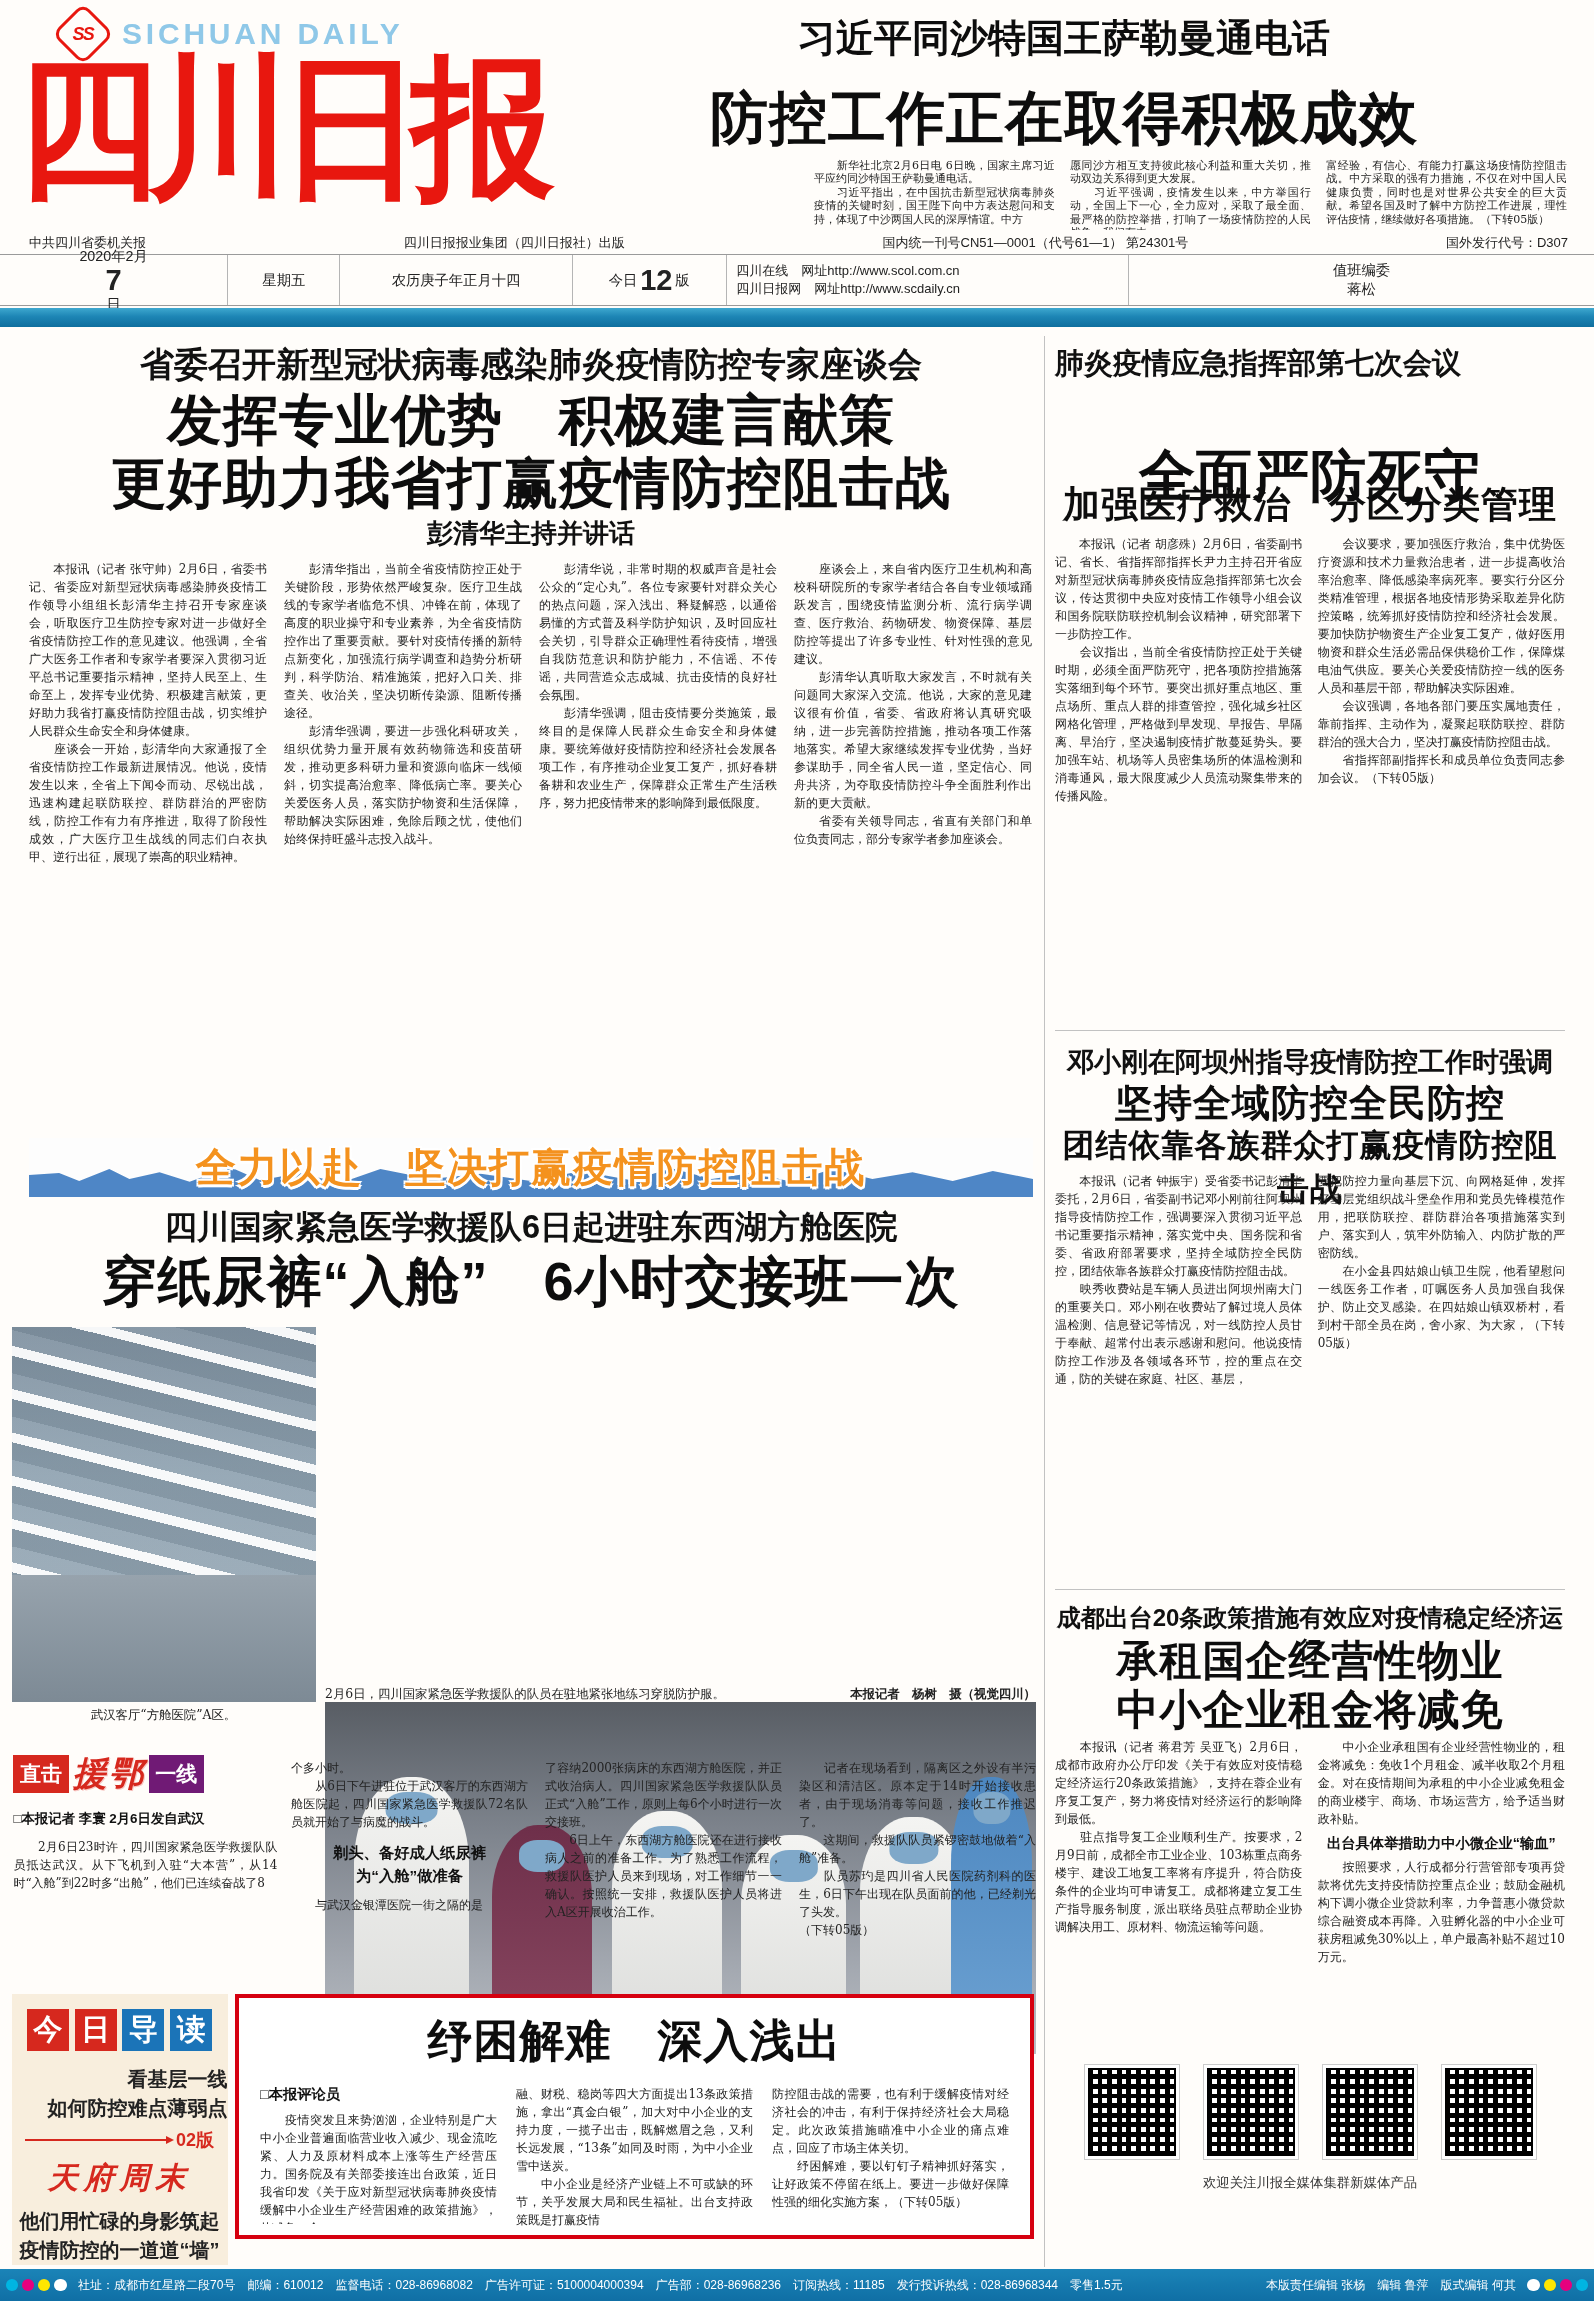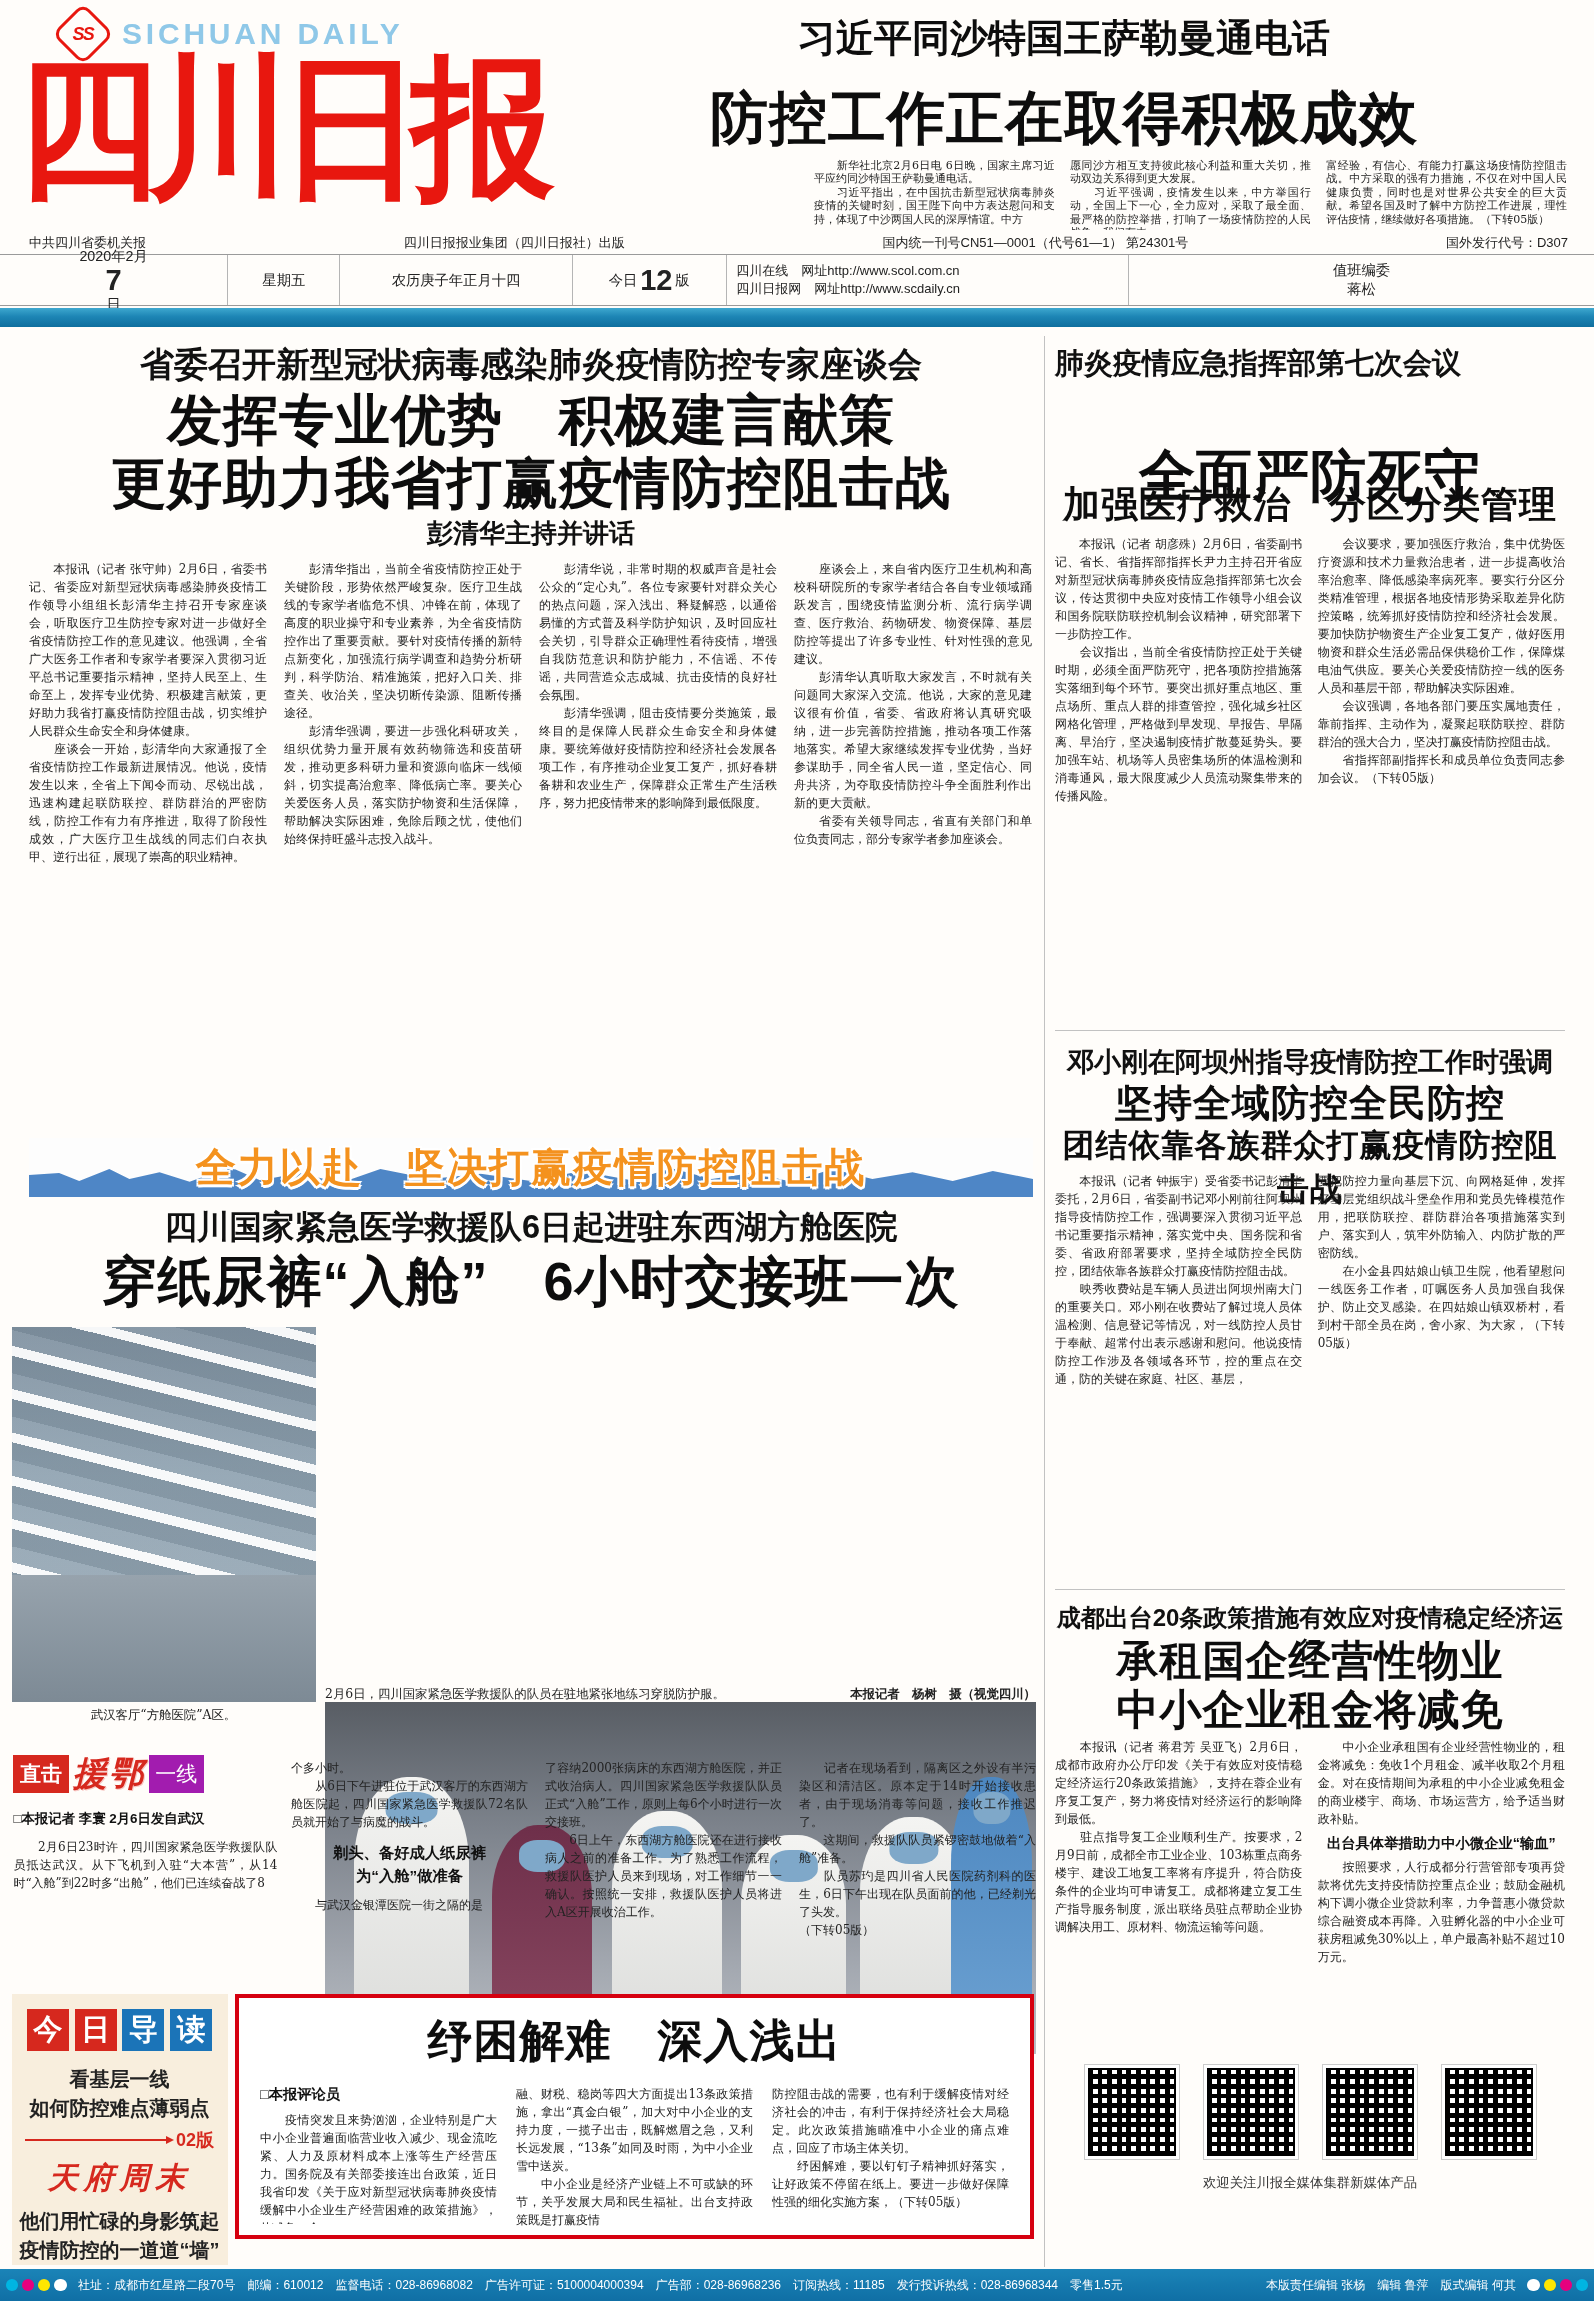--- a/index.html
+++ b/index.html
@@ -39,21 +39,21 @@
   .photo-beds .floor{position:absolute;left:0;bottom:0;width:100%;height:34%;background:linear-gradient(180deg,#97a3ad,#7d8a95);}
   .photo-main{background:linear-gradient(180deg,#585d64 0%,#7c828b 35%,#a3a8b0 75%,#b9bec4 100%);position:relative;overflow:hidden;}
   .figure{position:absolute;background:linear-gradient(180deg,#f4f4f2,#d9dad8);border-radius:46% 46% 18% 18%/30% 30% 8% 8%;}
   .figure .mask{position:absolute;top:15.3px;left:50%;transform:translateX(-50%);width:46%;height:32.5px;background:#7fa8c9;border-radius:40%;}
   .caption{font-size:12.4px;color:#222;font-family:"DejaVu Serif","Liberation Serif",serif;}
   
   .badge{display:flex;align-items:center;gap:4px;}
   .badge .b1{background:#d6281e;color:#fff;font-weight:900;font-size:21px;padding:4.8px 6.7px;}
   .badge .b2{color:#d6281e;font-weight:900;font-style:italic;font-size:34px;letter-spacing:1.9px;
              text-shadow:1px 1px 0 #f7c8c4;}
-  .badge .b3{background:#a21caf;color:#fff;font-weight:400;font-size:21px;padding:4.8px 6.7px;}
+  .badge .b3{background:#701a75;color:#fff;font-weight:700;font-size:21px;padding:4.8px 6.7px;}
   
   .edbox{border:4.8px solid #d6000f;background:#fff;}
   
   .tg{background:#f8eedd;}
   .tg-sq{width:42px;height:42px;color:#fff;font-size:29px;font-weight:900;display:flex;align-items:center;justify-content:center;margin:0 2.9px;}
   .tg-red{background:#d6281e;} .tg-blue{background:#1b74b8;}
   .tg-item{font-size:20px;font-weight:900;color:#222;text-align:center;white-space:pre-line;line-height:29px;}
   .tg-arrow{display:flex;align-items:center;margin:5.7px 13.4px;}
   .tg-arrow .line{flex:1;height:1.9px;background:#d6281e;position:relative;}
   .tg-arrow .line::after{content:"";position:absolute;right:-1.9px;top:-3.8px;border-left:8.6px solid #d6281e;
@@ -268,21 +268,21 @@
     </div>
   </div>
 
   <div class="abs tg" style="left:11.5px;top:1994px;width:216px;height:271px;padding-top:15.3px;box-sizing:border-box;">
     <div style="display:flex;justify-content:center;">
       <div class="tg-sq tg-red">今</div>
       <div class="tg-sq tg-red">日</div>
       <div class="tg-sq tg-blue">导</div>
       <div class="tg-sq tg-blue">读</div>
     </div>
-    <div class="tg-item" style="margin-top:13.4px;">看基层一线
+    <div class="tg-item" style="margin-top:13.4px;text-align:right;">看基层一线
 如何防控难点薄弱点</div>
     <div class="tg-arrow">
       <div class="line"></div>
       <span class="tg-page">02版</span>
     </div>
     <div class="tg-script" style="margin-top:5.7px;">天府周末</div>
     <div class="tg-item" style="margin-top:7.6px;">他们用忙碌的身影筑起
 疫情防控的一道道“墙”</div>
     <div class="tg-arrow">
       <div class="line"></div>

